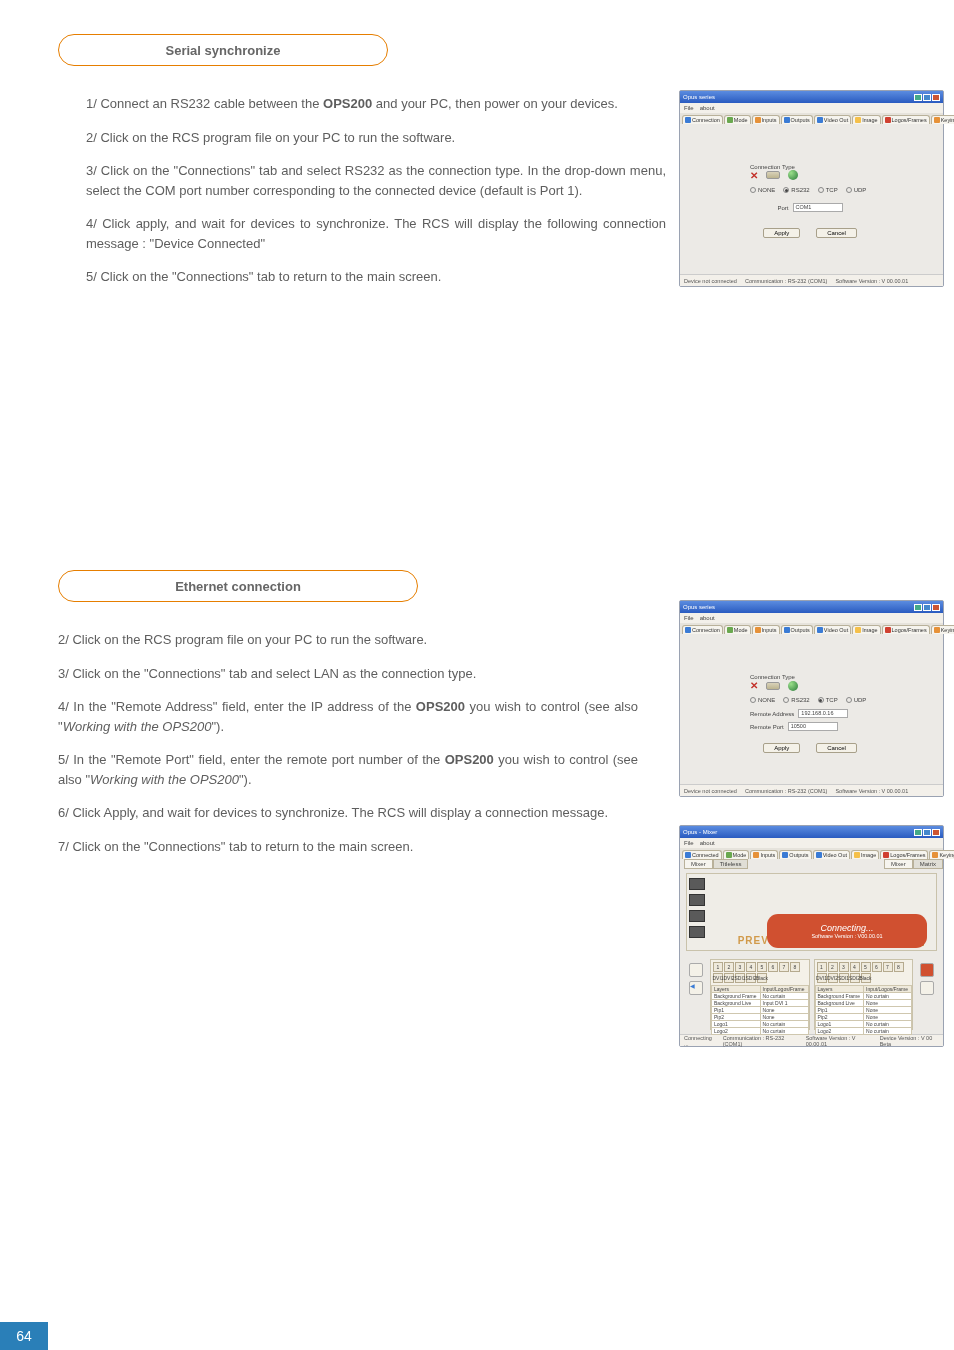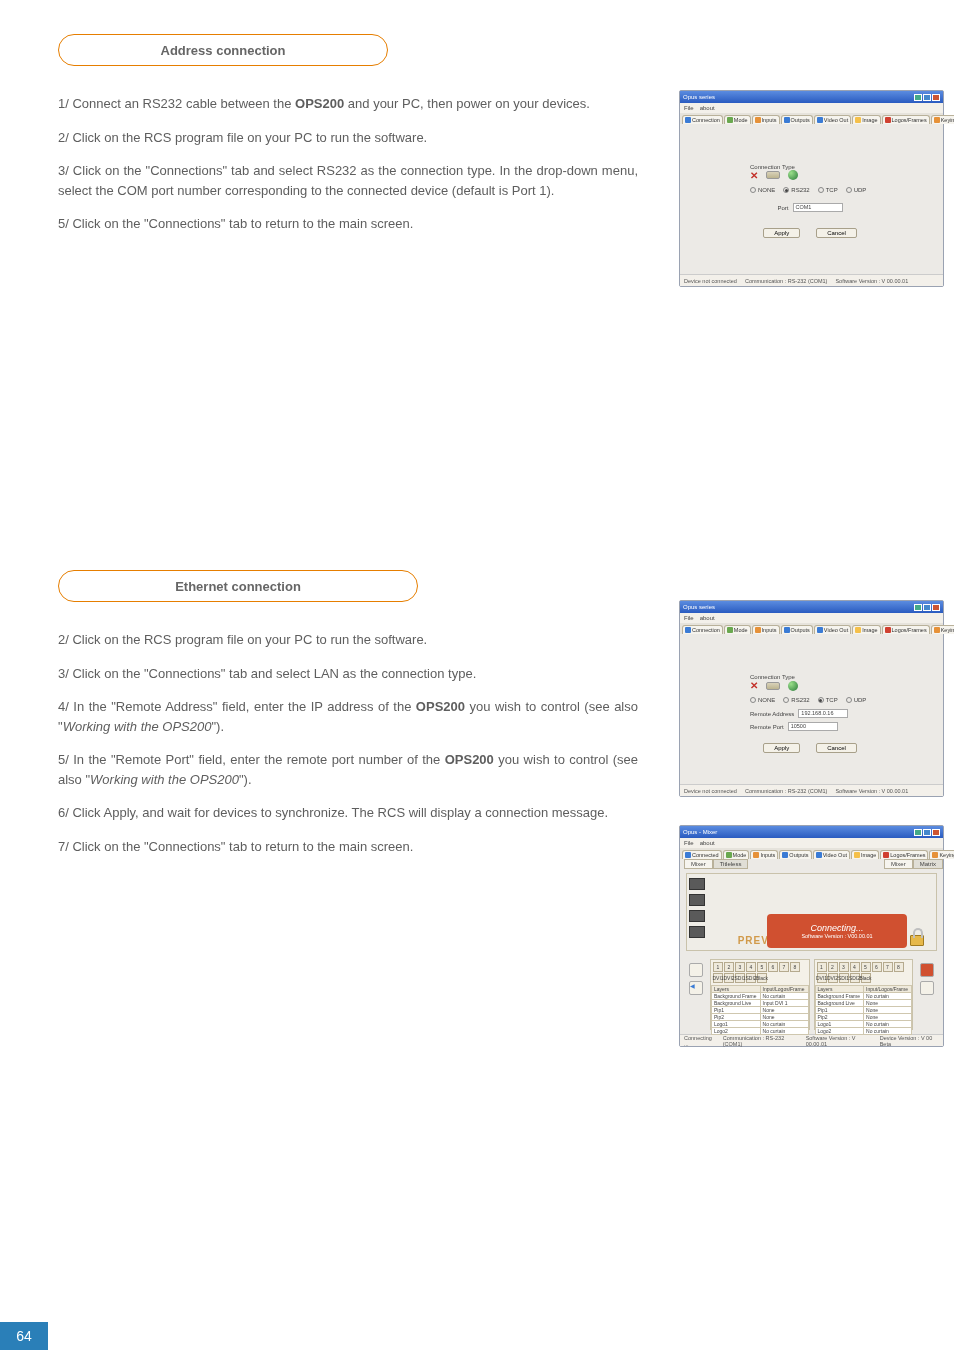--- a/index.html
+++ b/index.html
@@ -114,22 +114,22 @@
   .prev-area {
     position:absolute; top:14px; left:6px; right:6px; height:78px;
     background:#efede7; border:1px solid #c9c2ab;
     display:flex;
   }
   .side-thumbs { width:20px; display:flex; flex-direction:column; gap:4px; padding:4px 2px; }
   .thumb { width:16px; height:12px; background:#5a5a5a; border:1px solid #333; }
   .preview-left, .preview-right { flex:1; position:relative; }
   .prev-label { position:absolute; bottom:4px; left:50%; transform:translateX(-50%); font-size:10px; color:#d19a4a; font-weight:bold; letter-spacing:1px; }
   .connect-box {
-    position:absolute; left:80px; top:40px; width:140px; height:34px;
-    background:#d05030; color:#fff; border-radius:4px;
+    position:absolute; left:80px; top:40px; width:160px; height:34px;
+    background:#d05030; color:#fff; border-radius:11px;
     display:flex; flex-direction:column; align-items:center; justify-content:center;
     font-style:italic; font-size:8px;
   }
   .lock-icon { position:absolute; right:10px; bottom:4px; width:16px; height:18px; }
   .lock-icon .body{ width:14px; height:11px; background:#e6b84a; border:1px solid #a07a20; border-radius:1px; margin-top:7px;}
   .lock-icon .shackle{ position:absolute; top:0; left:3px; width:10px; height:10px; border:2px solid #bfbfbf; border-bottom:none; border-radius:6px 6px 0 0;}
   .bottom-panel {
     position:absolute; top:100px; left:6px; right:6px; bottom:4px;
     display:flex; gap:4px;
   }
@@ -153,29 +153,30 @@
     font-size: 14px;
   }
   .xicon { color:#c3312a; font-weight:bold; font-size:10px;}
   .globe { width:10px; height:10px; border-radius:50%; background:radial-gradient(circle at 30% 30%, #9be08a, #2a7a3a); display:inline-block;}
   .serialimg { width:14px; height:8px; background:linear-gradient(#d9d2b9,#bcb48f); border:1px solid #999; border-radius:2px; display:inline-block;}
 </style>
 </head>
 <body>
 
 <div class="section-header" style="top:34px;">
-  <span>Address connection</span>
-</div>
-
-<div class="content-col" style="top:94px;">
+  <span>Serial synchronize</span>
+</div>
+
+<div class="content-col" style="top:94px;margin-left:28px;">
   <p class="step">
     <span>1/ Connect an RS232 cable between the </span><b>OPS200</b><span> and your PC, then power on your devices.</span>
   </p>
   <p class="step">2/ Click on the RCS program file on your PC to run the software.</p>
   <p class="step">3/ Click on the "Connections" tab and select RS232 as the connection type. In the drop-down menu, select the COM port number corresponding to the connected device (default is Port 1).</p>
+  <p class="step">4/ Click apply, and wait for devices to synchronize. The RCS will display the following connection message : "Device Connected"</p>
   <p class="step">5/ Click on the "Connections" tab to return to the main screen.</p>
 </div>
 
 <div class="screenshot" style="top:90px;">
   <div class="shot-titlebar">
     <span>Opus series</span>
     <span class="winbtns">
         <span class="wb" style="background:#4a8"></span>
         <span class="wb" style="background:#48c"></span>
         <span class="wb"></span>

